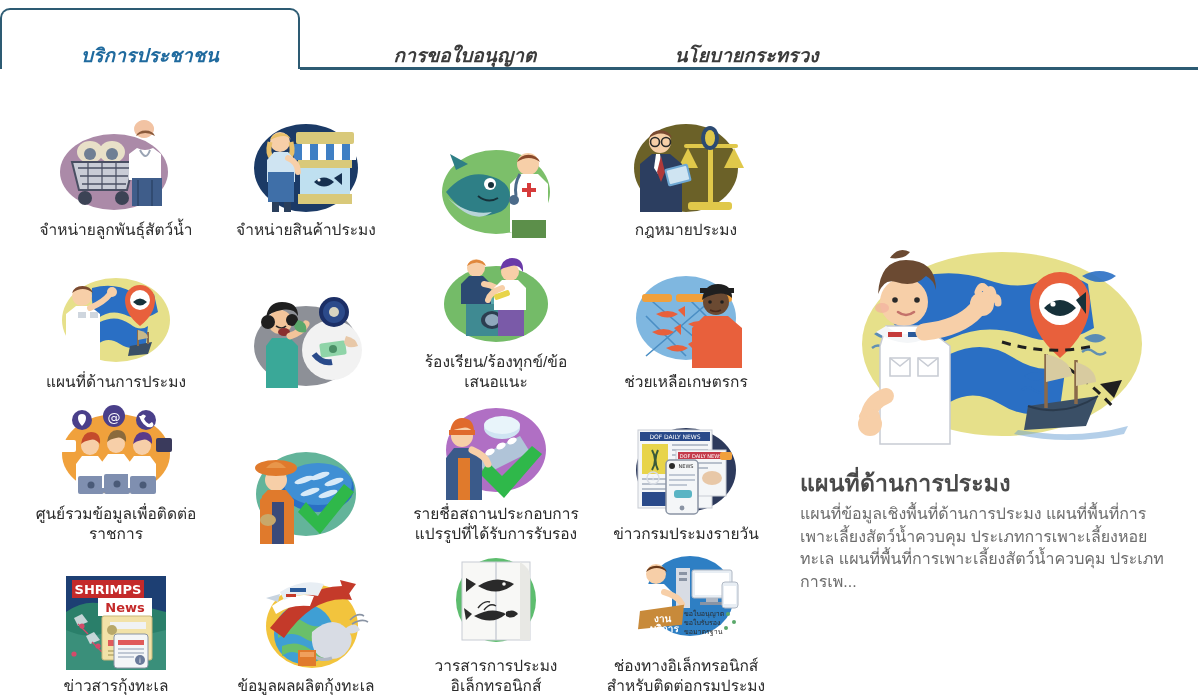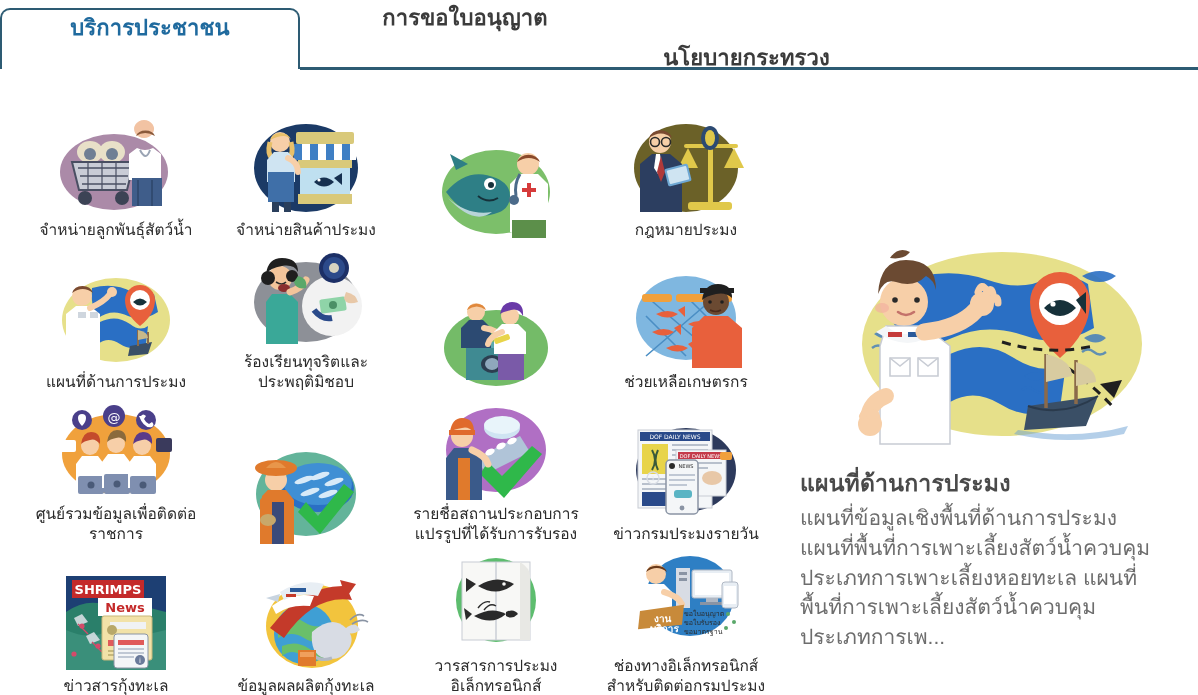--- a/index.html
+++ b/index.html
@@ -21,30 +21,31 @@
   }
   .tabs {
     display: flex;
     align-items: stretch;
     height: 70px;
     padding-left: 0px;
   }
   .tab {
     flex: 0 0 auto;
     display: flex;
-    align-items: flex-start;
+    align-items: flex-end;
     justify-content: center;
-    font-size: 22px;
+    font-size: 19px;
     font-weight: bold;
     color: #3b3b3b;
     letter-spacing: .1px;
     background: transparent;
     border: none;
     cursor: pointer;
     position: relative;
+    font-style: italic;
   }
   .tab.t0 { width: 300px; }
   .tab.t1 { width: 293px; padding-left: 37px; }
   .tab.t2 { width: 298px; }
   .tab.t3 { width: 307px; margin-top: 40px; }
 
   .tab.active {
     color: #1f6a9e;
     background: #ffffff;
     border: 2px solid #2d5b73;
@@ -122,21 +123,21 @@
   }
   .feature-img { width: 330px; height: 205px; display:block; margin-left: 34px;}
   .feature-title {
     font-size: 23px;
     font-weight: bold;
     color: #4a4a4a;
     margin: 14px 0 2px 2px;
     letter-spacing: .2px;
   }
   .feature-desc {
-    font-size: 21px;
+    font-size: 16px;
     color: #6d6d6d;
     line-height: 1.42;
     margin-left: 2px;
     max-width: 370px;
   }
 </style>
 </head>
 <body>
 
 <div class="tabbar">
@@ -297,22 +298,20 @@
             <path d="M24 26 q2 -16 16 -16 q16 0 16 14 q-4 -8 -16 -6 q-12 2 -16 8z" fill="#1f1f1f"></path>
             <circle cx="26" cy="30" r="7" fill="#1f1f1f"></circle>
               <circle cx="50" cy="28" r="6" fill="#1f1f1f"></circle>
             <path d="M34 34 q6 4 10 0" stroke="#2a2a2a" stroke-width="1.6" fill="none"></path>
             <ellipse cx="42" cy="40" rx="6" ry="4" fill="#8a2f2f"></ellipse>
             <path d="M30 46 h18 l8 8 v42 h-32 v-42z" fill="#3aa898"></path>
             <path d="M48 44 q12 -4 16 -12" stroke="#f2c49a" stroke-width="7" fill="none" stroke-linecap="round"></path>
             <path d="M56 28 q10 2 8 12 q-10 2 -12 -6z" fill="#5aa86a"></path>
           </svg>
         </span>
-        <span class="cell-label">ร้องเรียนทุจริตและ
-ประพฤติมิชอบ</span>
       </div>
 
       <div class="cell">
         <span class="thumb">
           <svg viewBox="0 0 128 100">
             <ellipse cx="64" cy="56" rx="52" ry="38" fill="#74bb68"></ellipse>
             <rect x="34" y="54" width="52" height="34" fill="#3f8a92"></rect>
             <rect x="34" y="50" width="52" height="6" fill="#5aa8ae"></rect>
             <ellipse cx="60" cy="72" rx="11" ry="9" fill="#2c3e50"></ellipse>
             <ellipse cx="60" cy="72" rx="7" ry="6" fill="#8fa8bc"></ellipse>
@@ -321,20 +320,22 @@
             <path d="M37 28 h14 l8 8 v20 h-30 v-20z" fill="#2c4a72"></path>
             <path d="M52 36 q14 2 18 10" stroke="#f7cfa8" stroke-width="6" fill="none" stroke-linecap="round"></path>
             <circle cx="78" cy="24" r="9" fill="#f7cfa8"></circle>
             <path d="M68 22 q2 -12 12 -12 q12 0 11 14 q-4 -8 -12 -6 q-8 2 -11 4z" fill="#6a3aa8"></path>
             <path d="M70 32 h16 l8 8 v22 h-32 v-22z" fill="#ffffff"></path>
             <path d="M70 40 q-12 4 -14 12" stroke="#f7cfa8" stroke-width="6" fill="none" stroke-linecap="round"></path>
             <rect x="62" y="44" width="16" height="6" rx="2" fill="#e8d44a" transform="rotate(-20 70 47)"></rect>
             <rect x="66" y="62" width="26" height="26" fill="#7a5aa8"></rect>
           </svg>
         </span>
+        <span class="cell-label">ร้องเรียน/ร้องทุกข์/ข้อ
+เสนอแนะ</span>
       </div>
 
       <div class="cell">
         <span class="thumb">
           <svg viewBox="0 0 128 100">
             <ellipse cx="64" cy="50" rx="50" ry="42" fill="#7fb7e0"></ellipse>
             <g stroke="#4a8ec4" stroke-width="1.6" fill="none">
               <path d="M24 28 l70 60 M94 28 l-70 60 M24 48 l40 40 M64 28 l40 40"></path>
             </g>
             <rect x="20" y="26" width="30" height="8" rx="3" fill="#f0a03c"></rect>

